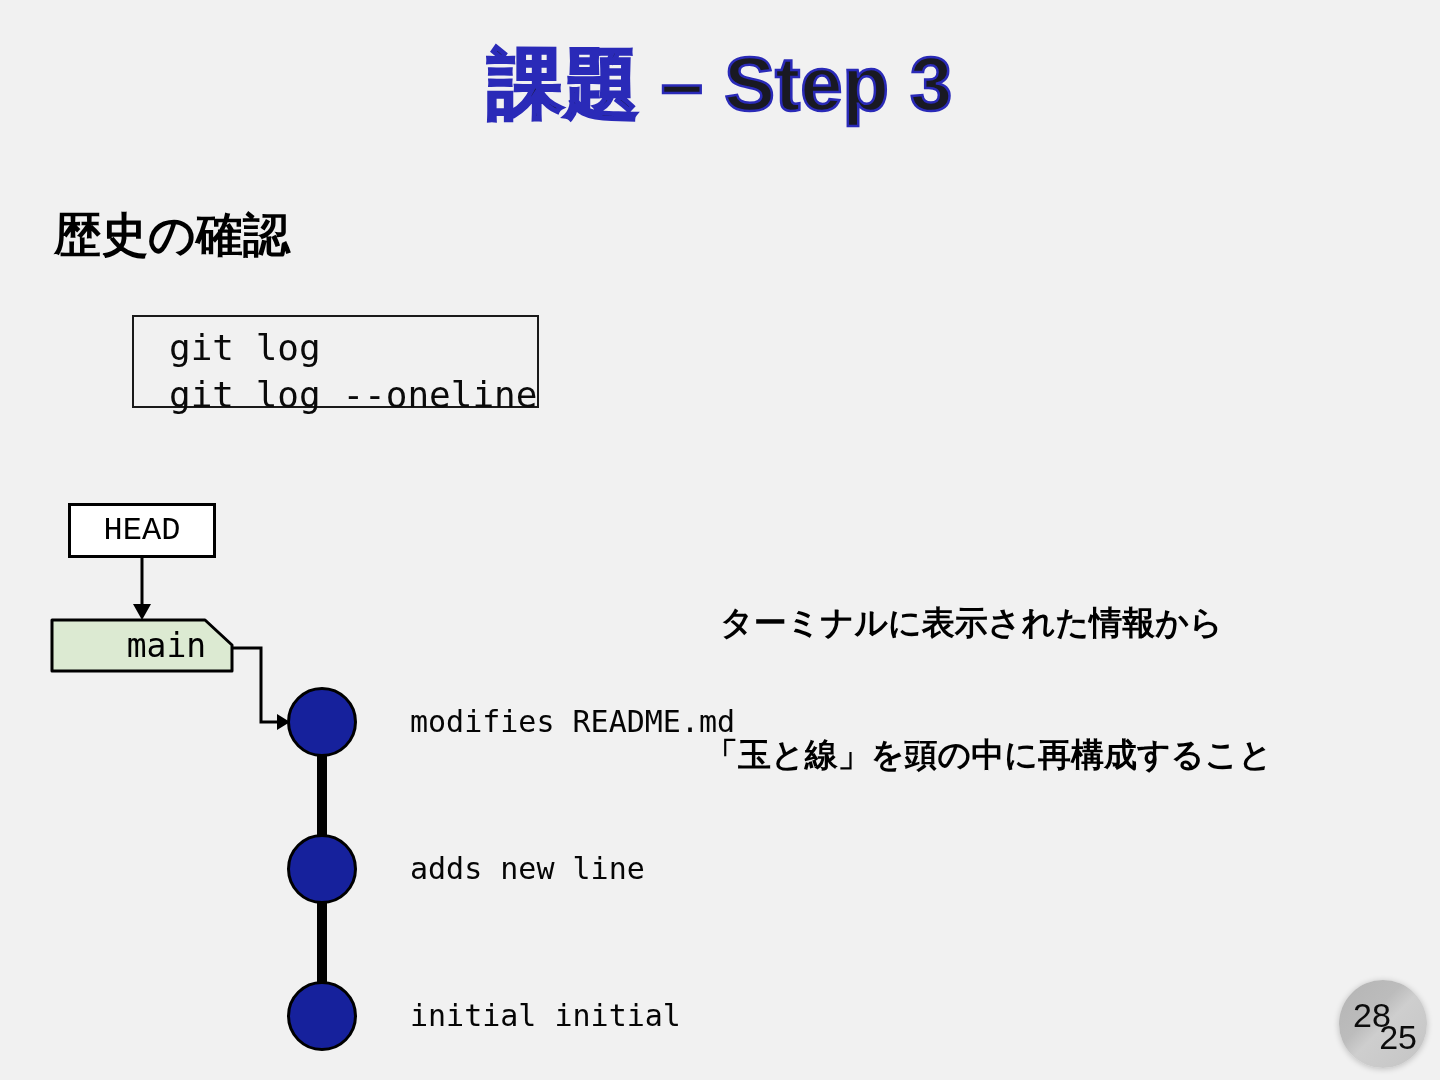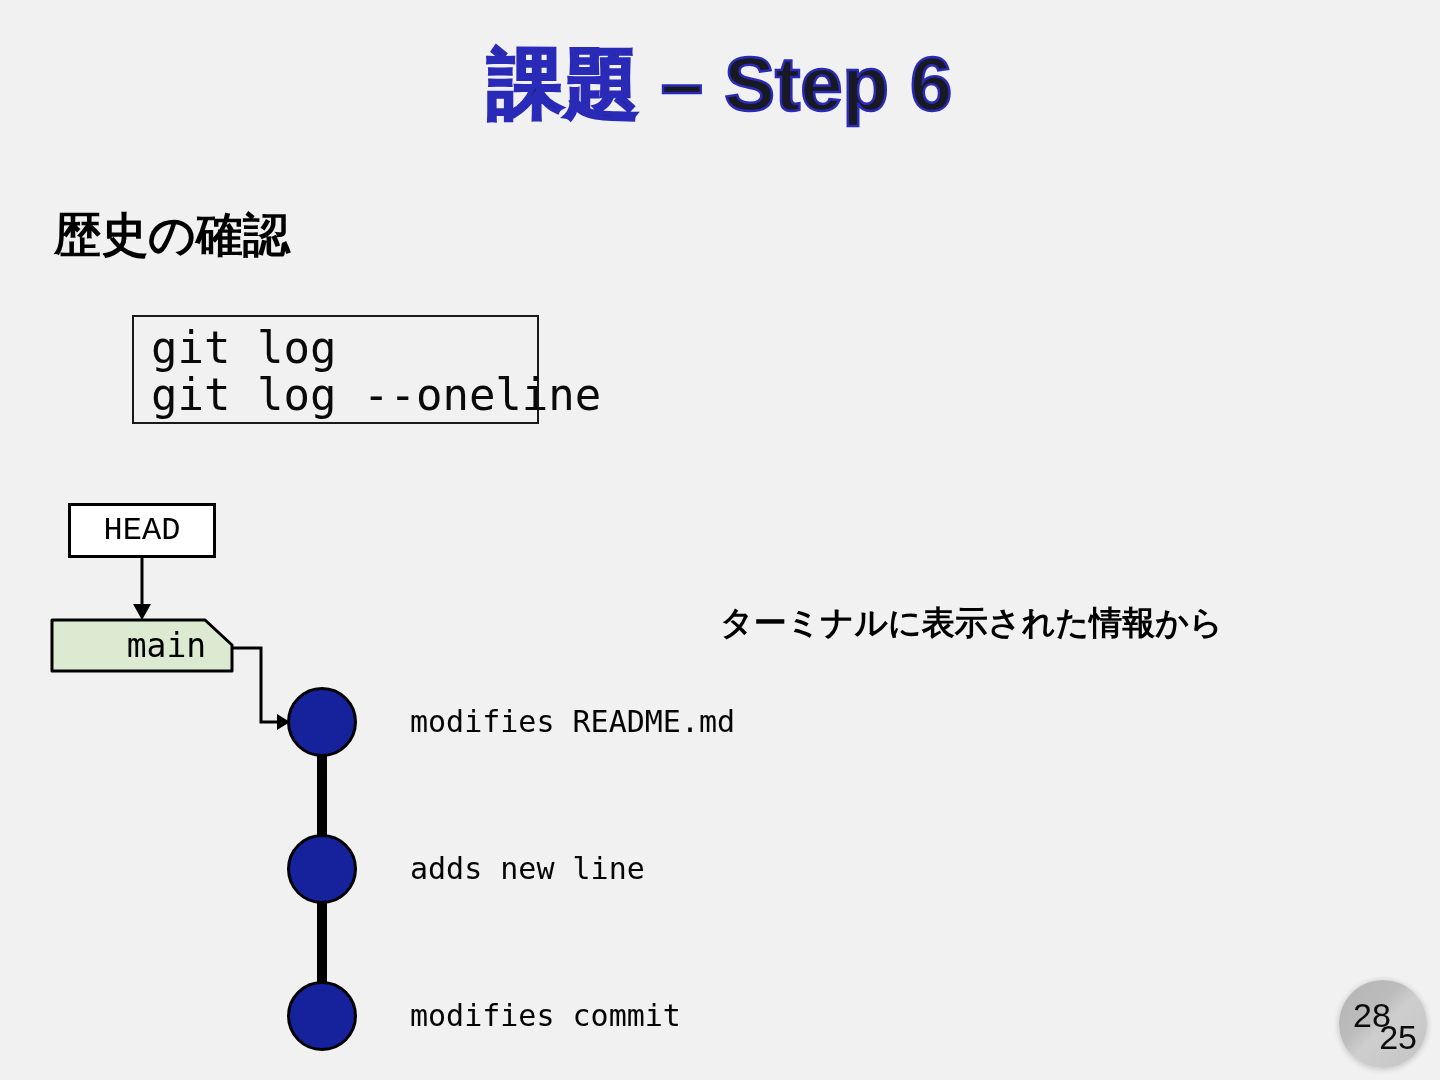--- a/index.html
+++ b/index.html
@@ -12,25 +12,25 @@
     position:absolute; left:0; right:0; top:34px; text-align:center;
     font-size:76px; font-weight:bold; color:#191923;
     -webkit-text-stroke:2.5px #2a2ab8;
     white-space:pre;
   }
   .subtitle {
     position:absolute; left:54px; top:204px;
     font-size:47px; font-weight:bold; color:#000000;
   }
   .codebox {
-    position:absolute; left:132px; top:315px; width:407px; height:109px;
+    position:absolute; left:132px; top:315px; width:407px; height:93px;
     box-sizing:border-box; border:2px solid #1a1a1a;
     font-family:"DejaVu Sans Mono", monospace;
-    font-size:44px; line-height:47px; color:#0a0a0a;
-    padding:7px 0 0 17px; white-space:pre;
+    font-size:36px; line-height:47px; color:#0a0a0a;
+    padding:7px 0 0 35px; white-space:pre;
   }
   .head-box {
     position:absolute; left:68px; top:503px; width:148px; height:55px;
     box-sizing:border-box; background:#ffffff; border:3px solid #000;
     display:flex; align-items:center; justify-content:center;
     font-family:Liberation Mono, monospace; font-size:32px; color:#000;
   }
   .branch-label {
     position:absolute; left:52px; top:620px; width:181px; height:51px;
     display:flex; align-items:center; justify-content:center;
@@ -62,21 +62,21 @@
     box-shadow:0 1px 6px rgba(0,0,0,0.22);
   }
   .page-current { position:absolute; left:14px; top:16px;  font-size:34px; color:#0c0c0c; }
   .page-total   { position:absolute; right:10px; bottom:11px; font-size:34px; color:#0c0c0c; }
 </style>
 </head>
 <body>
 
 <div class="slide">
 
-  <div class="title">課題 – Step 6</div>
+  <div class="title">課題 – Step 3</div>
 
   <div class="subtitle">歴史の確認</div>
 
   <div class="codebox"><span>git log</span>
 <span>git log --oneline</span></div>
 
   <svg class="connector-svg" viewBox="0 0 1440 1080" xmlns="http://www.w3.org/2000/svg">
 
     <line x1="322" y1="722" x2="322" y2="1016" stroke="#000" stroke-width="10"></line>
 
@@ -92,24 +92,25 @@
   <div class="head-box">HEAD</div>
 
   <div class="branch-label">main</div>
 
   <div class="commit-node" style="top:687px"></div>
   <div class="commit-node" style="top:834px"></div>
   <div class="commit-node" style="top:981px"></div>
 
   <div class="commit-msg" style="top:702px">modifies README.md</div>
   <div class="commit-msg" style="top:849px">adds new line</div>
-  <div class="commit-msg" style="top:996px">modifies commit</div>
+  <div class="commit-msg" style="top:996px">initial initial</div>
 
   <div class="note">
     <span class="l1">ターミナルに表示された情報から</span>
+    <span class="l2">「玉と線」を頭の中に再構成すること</span>
   </div>
 
   <div class="page-badge">
     <span class="page-current">28</span>
     <span class="page-total">25</span>
   </div>
 
 </div>
 
 </body></html>

